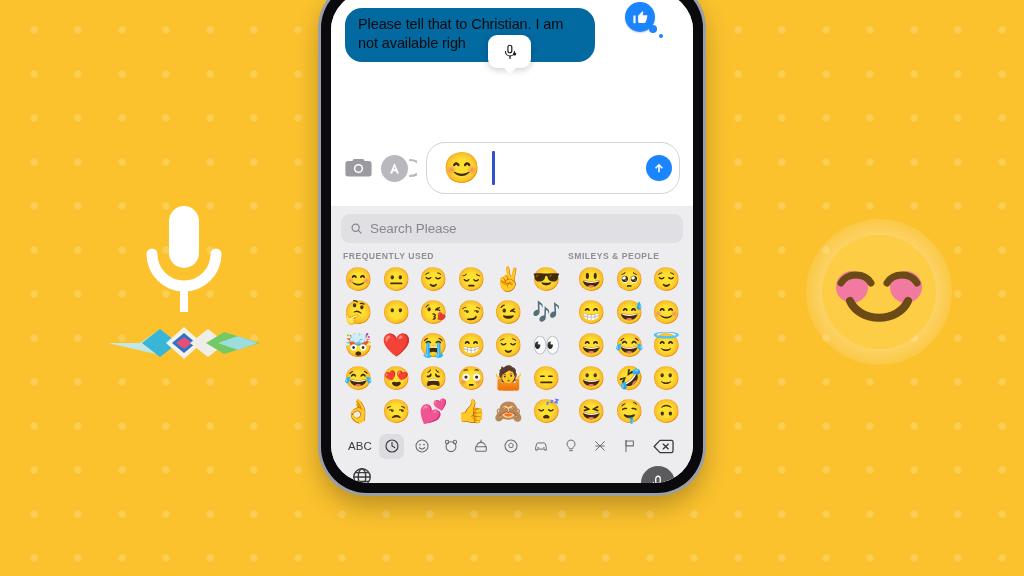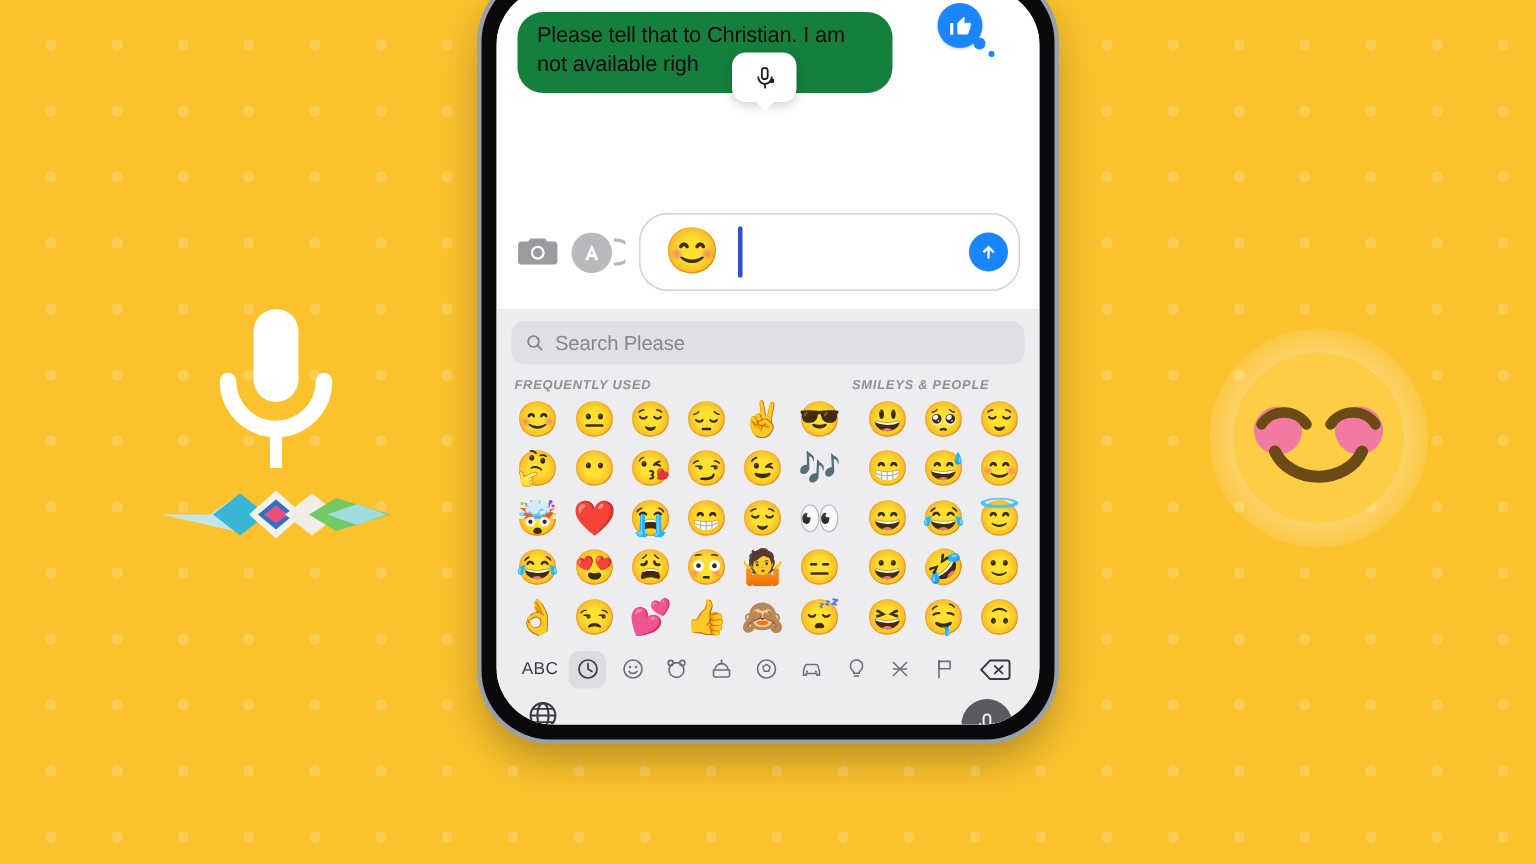--- a/index.html
+++ b/index.html
@@ -38,21 +38,21 @@
   }
   .screen{
     width:100%; height:100%; background:#ffffff; border-radius:38px;
     overflow:hidden; position:relative; display:flex; flex-direction:column;
   }
 
   
   .convo{ position:relative; background:#fff; padding:16px 14px 0 14px; height:150px; flex:0 0 auto; }
   .bubble-row{ position:relative; }
   .bubble{
-    display:inline-block; max-width:250px; background:#15803d; color:#0b0b0c;
+    display:inline-block; max-width:250px; background:#0369a1; color:#0b0b0c;
     border-radius:17px; padding:7px 13px 8px 13px; font-size:14.5px; line-height:1.33;
     letter-spacing:-0.1px;
   }
   .tapback{
     position:absolute; right:24px; top:-6px; width:30px; height:30px; border-radius:50%;
     background:#1a85ff; display:flex; align-items:center; justify-content:center;
     box-shadow:0 1px 2px rgba(0,0,0,0.18);
   }
   .tapback::after{
     content:""; position:absolute; right:-2px; bottom:-1px; width:8px; height:8px;
@@ -94,21 +94,21 @@
 
   
   .keyboard{ background:#ededf0; flex:1; display:flex; flex-direction:column; padding-top:8px; }
   .search-row{ padding:0 10px; }
   .search-box{
     height:29px; background:#e0e0e4; border-radius:9px; display:flex; align-items:center;
     gap:7px; padding:0 9px;
   }
   .search-ph{ color:#86868c; font-size:13.5px; letter-spacing:-0.1px; }
 
-  .section-heads{ display:flex; padding:8px 12px 2px 12px;font-style:italic; }
+  .section-heads{ display:flex; padding:8px 12px 2px 12px; }
   .sect{ font-size:8.6px; font-weight:600; color:#8e8e94; letter-spacing:0.5px; }
   .sect.left{ flex:0 0 225px; }
 
   .grid-wrap{ display:flex; padding:0 9px; flex:0 0 auto; }
   .grid{ display:grid; grid-template-columns:repeat(6,37.5px); grid-auto-rows:33px; }
   .grid.right{ grid-template-columns:repeat(3,37.5px); margin-left:8px; }
   .emoji{ font-size:23px; line-height:33px; text-align:center; }
 
   
   .catbar{

